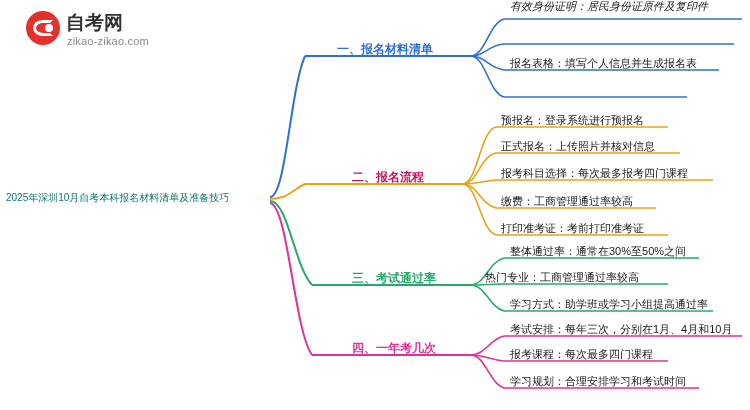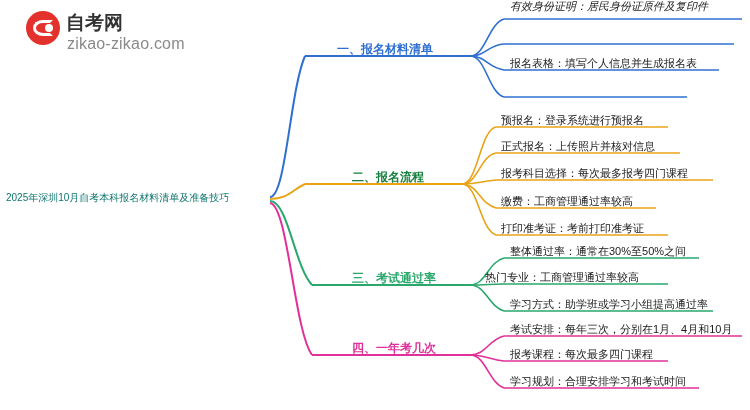--- a/index.html
+++ b/index.html
@@ -82,21 +82,21 @@
   #logo .name {
     position: absolute;
     left: 40px; top: 2px;
     font-size: 19px;
     font-weight: bold;
     color: #333333;
   }
   #logo .url {
     position: absolute;
     left: 41px; top: 27px;
-    font-size: 16px;
+    font-size: 11px;
     color: #8a8a8a;
     letter-spacing: 0.2px;
   }
 </style>
 </head>
 <body>
 
 <div id="mindmap-root">
 
   <div id="logo">
@@ -153,21 +153,21 @@
     <path d="M504,361 L668,361" stroke="#e0309a" stroke-width="1.4" fill="none"></path>
     <path d="M504,388 L699,388" stroke="#e0309a" stroke-width="1.4" fill="none"></path>
   </svg>
 
   <div class="node root-label" style="left:6px; top:192px;">2025年深圳10月自考本科报名材料清单及准备技巧</div>
 
   <div class="node branch-label" style="left:337px; top:42px; color:#2f6fd0;">一、报名材料清单</div>
   <div class="node leaf-label" style="left:510px; top:0;font-style:italic;">有效身份证明：居民身份证原件及复印件</div>
   <div class="node leaf-label" style="left:510px; top:57px;">报名表格：填写个人信息并生成报名表</div>
 
-  <div class="node branch-label" style="left:352px; top:170px; color:#15803d;font-family:Liberation Serif, serif;">二、报名流程</div>
+  <div class="node branch-label" style="left:352px; top:170px; color:#be185d;font-family:Liberation Serif, serif;">二、报名流程</div>
   <div class="node leaf-label" style="left:501px; top:114px;">预报名：登录系统进行预报名</div>
   <div class="node leaf-label" style="left:501px; top:140px;">正式报名：上传照片并核对信息</div>
   <div class="node leaf-label" style="left:501px; top:167px;">报考科目选择：每次最多报考四门课程</div>
   <div class="node leaf-label" style="left:501px; top:195px;">缴费：工商管理通过率较高</div>
   <div class="node leaf-label" style="left:501px; top:222px;">打印准考证：考前打印准考证</div>
 
   <div class="node branch-label" style="left:352px; top:271px; color:#2aa86c;">三、考试通过率</div>
   <div class="node leaf-label" style="left:510px; top:245px;">整体通过率：通常在30%至50%之间</div>
   <div class="node leaf-label" style="left:485px; top:271px;">热门专业：工商管理通过率较高</div>
   <div class="node leaf-label" style="left:510px; top:298px;">学习方式：助学班或学习小组提高通过率</div>

